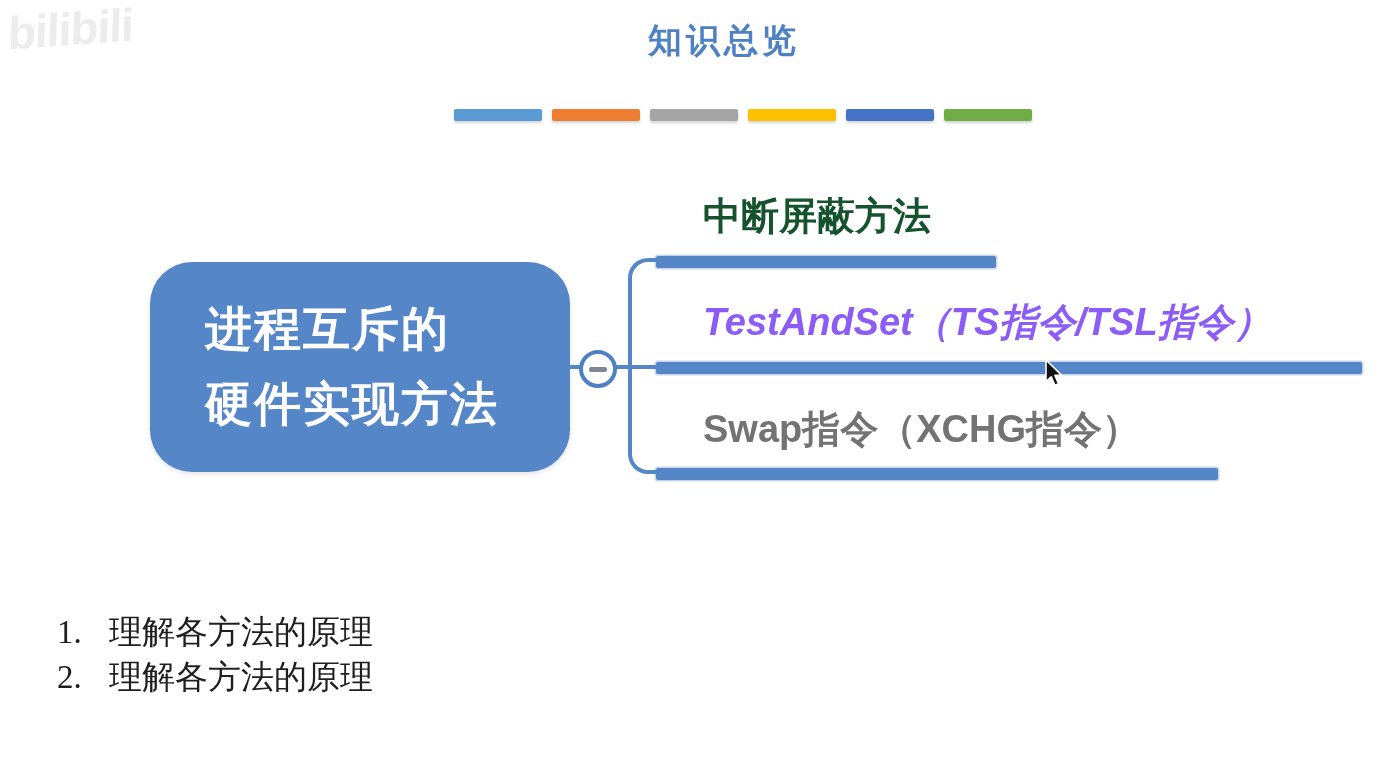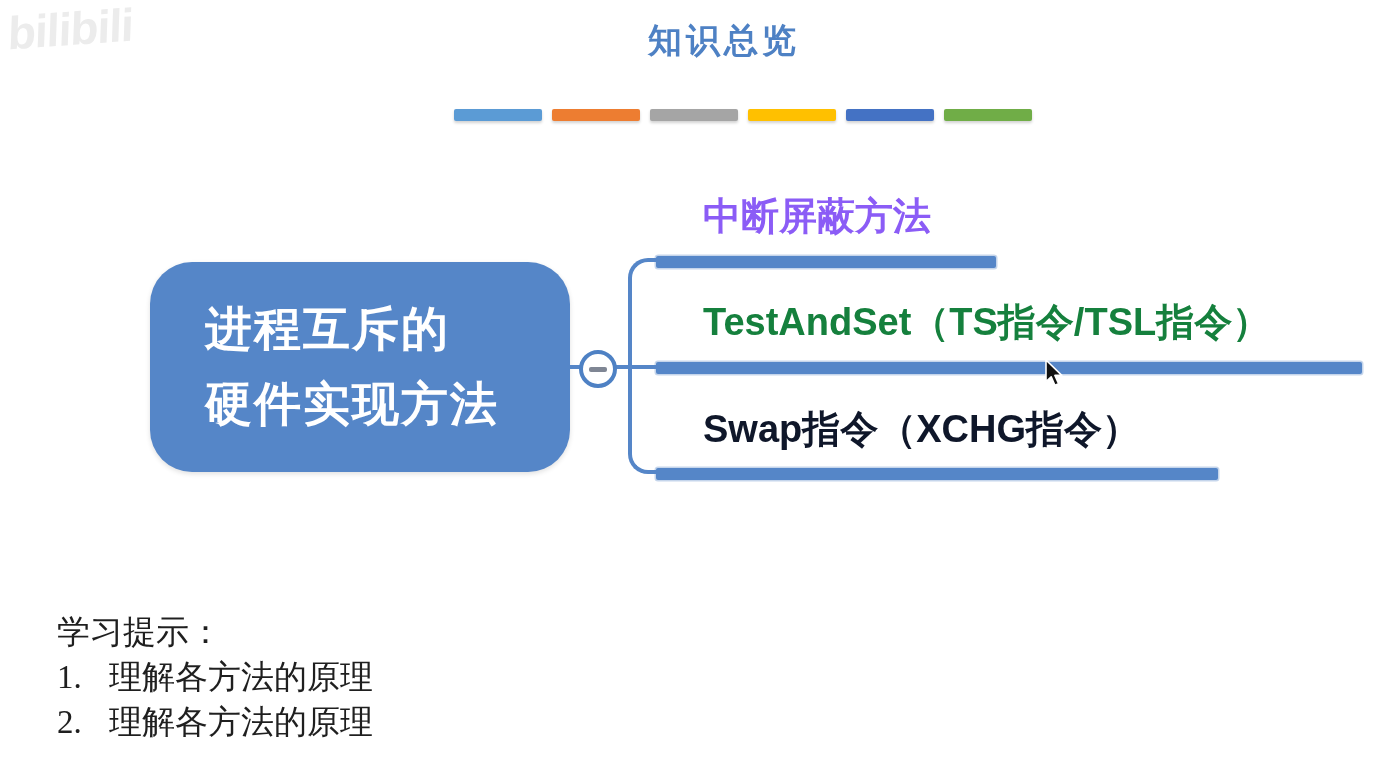--- a/index.html
+++ b/index.html
@@ -186,31 +186,30 @@
 硬件实现方法</span>
   </div>
 
   <div class="h-line" style="background: rgb(85, 134, 200);"></div>
   <div class="bracket"></div>
 
   <div class="collapse-btn">
     <span class="minus"></span>
   </div>
 
-  <div class="branch-label label-0" style="color: #8b5cf6;">中断屏蔽方法</div>
+  <div class="branch-label label-0" style="color: #14532d;">中断屏蔽方法</div>
   <div class="branch-underline underline-0" style="background: rgb(85, 134, 200);"></div>
 
-  <div class="branch-label label-1" style="color: #15803d;">TestAndSet（TS指令/TSL指令）</div>
+  <div class="branch-label label-1" style="color: #8b5cf6; font-style: italic;">TestAndSet（TS指令/TSL指令）</div>
   <div class="branch-underline underline-1" style="background: rgb(85, 134, 200);"></div>
 
-  <div class="branch-label label-2" style="color: #0f172a;">Swap指令（XCHG指令）</div>
+  <div class="branch-label label-2" style="color: #737373;">Swap指令（XCHG指令）</div>
   <div class="branch-underline underline-2" style="background: rgb(85, 134, 200);"></div>
 
   <div class="notes" style="color: rgb(31, 31, 31);">
-    <div class="notes-heading">学习提示：</div>
     <div class="notes-row">
       <span class="notes-num">1.</span>
       <span>理解各方法的原理</span>
     </div>
     <div class="notes-row">
       <span class="notes-num">2.</span>
       <span>理解各方法的原理</span>
     </div>
   </div>
 

